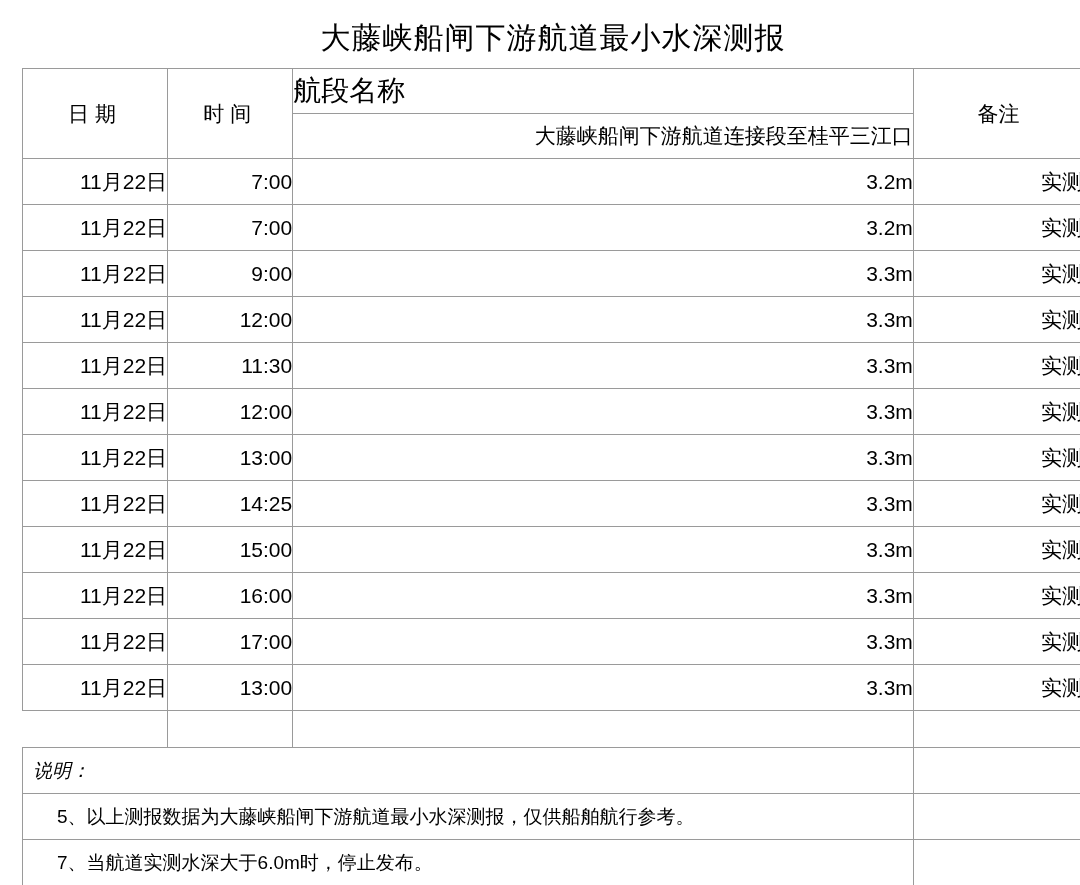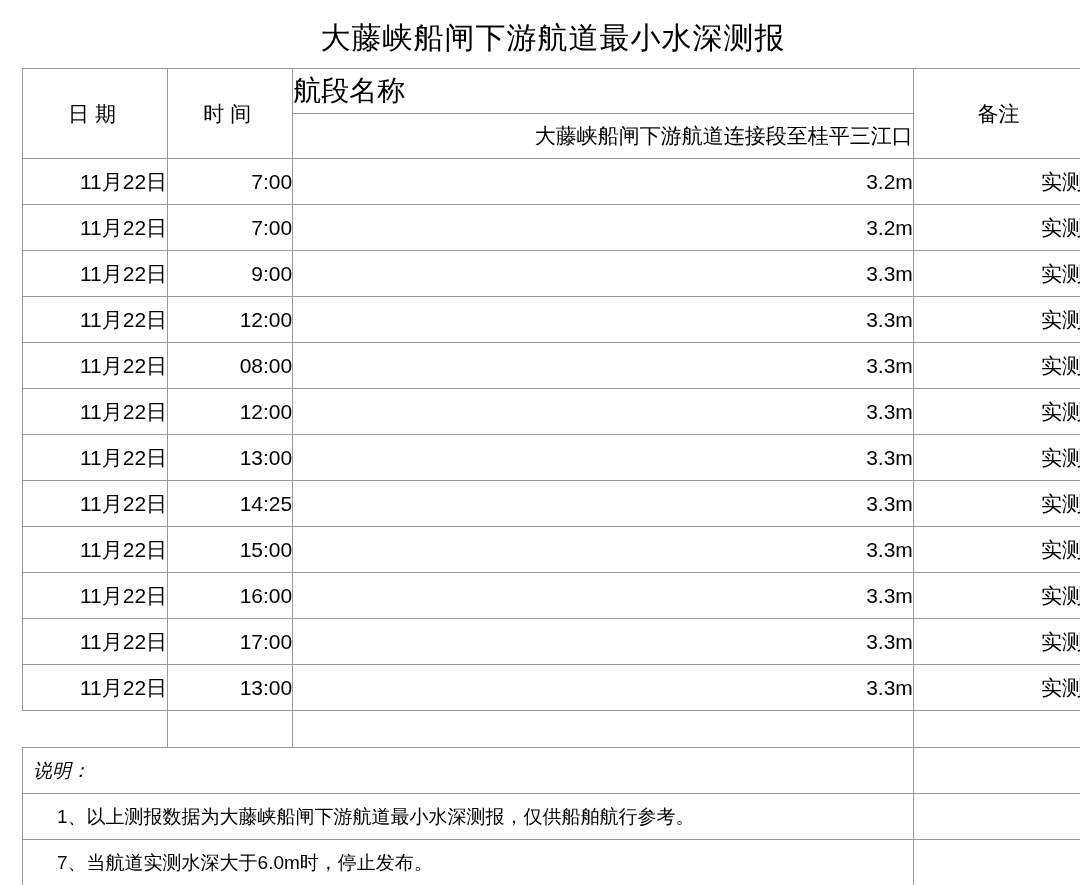--- a/index.html
+++ b/index.html
@@ -139,21 +139,21 @@
         <td class="cell">实测</td>
       </tr>
       <tr>
         <td class="cell">11月22日</td>
         <td class="cell">12:00</td>
         <td class="cell">3.3m</td>
         <td class="cell">实测</td>
       </tr>
       <tr>
         <td class="cell">11月22日</td>
-        <td class="cell">08:00</td>
+        <td class="cell">11:30</td>
         <td class="cell">3.3m</td>
         <td class="cell">实测</td>
       </tr>
       <tr>
         <td class="cell">11月22日</td>
         <td class="cell">12:00</td>
         <td class="cell">3.3m</td>
         <td class="cell">实测</td>
       </tr>
       <tr>
@@ -198,21 +198,21 @@
         <td></td>
         <td></td>
         <td class="no-side"></td>
       </tr>
 
       <tr class="note-row">
         <td colspan="3" class="note-first">说明：</td>
         <td class="tail"></td>
       </tr>
       <tr class="note-row">
-        <td colspan="3" class="note-indent">1、以上测报数据为大藤峡船闸下游航道最小水深测报，仅供船舶航行参考。</td>
+        <td colspan="3" class="note-indent">5、以上测报数据为大藤峡船闸下游航道最小水深测报，仅供船舶航行参考。</td>
         <td class="tail"></td>
       </tr>
       <tr class="note-row">
         <td colspan="3" class="note-indent">7、当航道实测水深大于6.0m时，停止发布。</td>
         <td class="tail"></td>
       </tr>
     </tbody>
   </table>
 </div>
 

